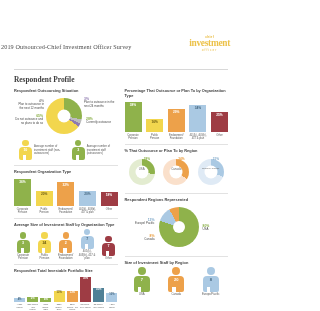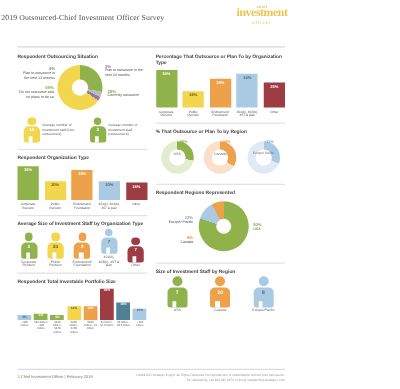--- a/index.html
+++ b/index.html
@@ -6,21 +6,21 @@
   body {
     width: 240px; height: 311px;
     background: #ffffff;
     font-family: "Liberation Sans", sans-serif;
     color: #4a4a4a;
     overflow: hidden;
   }
   .page { position: relative; width:240px; height:311px; padding: 0; }
 
   
-  .hdr { position:relative; height:34px; padding: 11px 12px 0 1px; }
+  .hdr { position:relative; height:34px; padding: 11px 12px 0 1px; margin-top: 32px; }
   .hdr-title {
     font-family: "Liberation Serif", serif;
     font-size: 6.2px; color:#4d4d4d; letter-spacing:.1px;
     white-space:nowrap;
   }
   .logo { position:absolute; right:10px; top:4px; text-align:center; line-height:1; }
   .logo .l1 { font-size:3.1px; color:#e8b93a; font-weight:bold; letter-spacing:.3px;}
   .logo .l2 { font-family:"Liberation Serif",serif; font-size:9.4px; font-weight:bold;
               color:#ecc24a; letter-spacing:-.3px; }
   .logo .l3 { font-size:3.2px; color:#e8b93a; letter-spacing:1px; }
@@ -117,20 +117,21 @@
 
   <div class="hdr">
     <div class="hdr-title">2019 Outsourced-Chief Investment Officer Survey</div>
     <div class="logo">
       <div class="l1">chief</div>
       <div class="l2">investment</div>
       <div class="l3">officer</div>
     </div>
   </div>
   <div class="rule"></div>
+  <div class="sec-title">Respondent Profile</div>
 
   <div class="cols">
 
     <div class="col">
 
       <div class="panel">
         <div class="p-title">Respondent Outsourcing Situation</div>
         <div class="d1wrap">
           <div class="donut d1" style="background:conic-gradient(#8fb24b 0 28%, #bcbcbc 28% 32%, #8e7ab0 32% 35%, #f2d64e 35% 100%);"></div>
           <div class="lbl" style="left:0px; top:4px; width:30px; text-align:right;">

